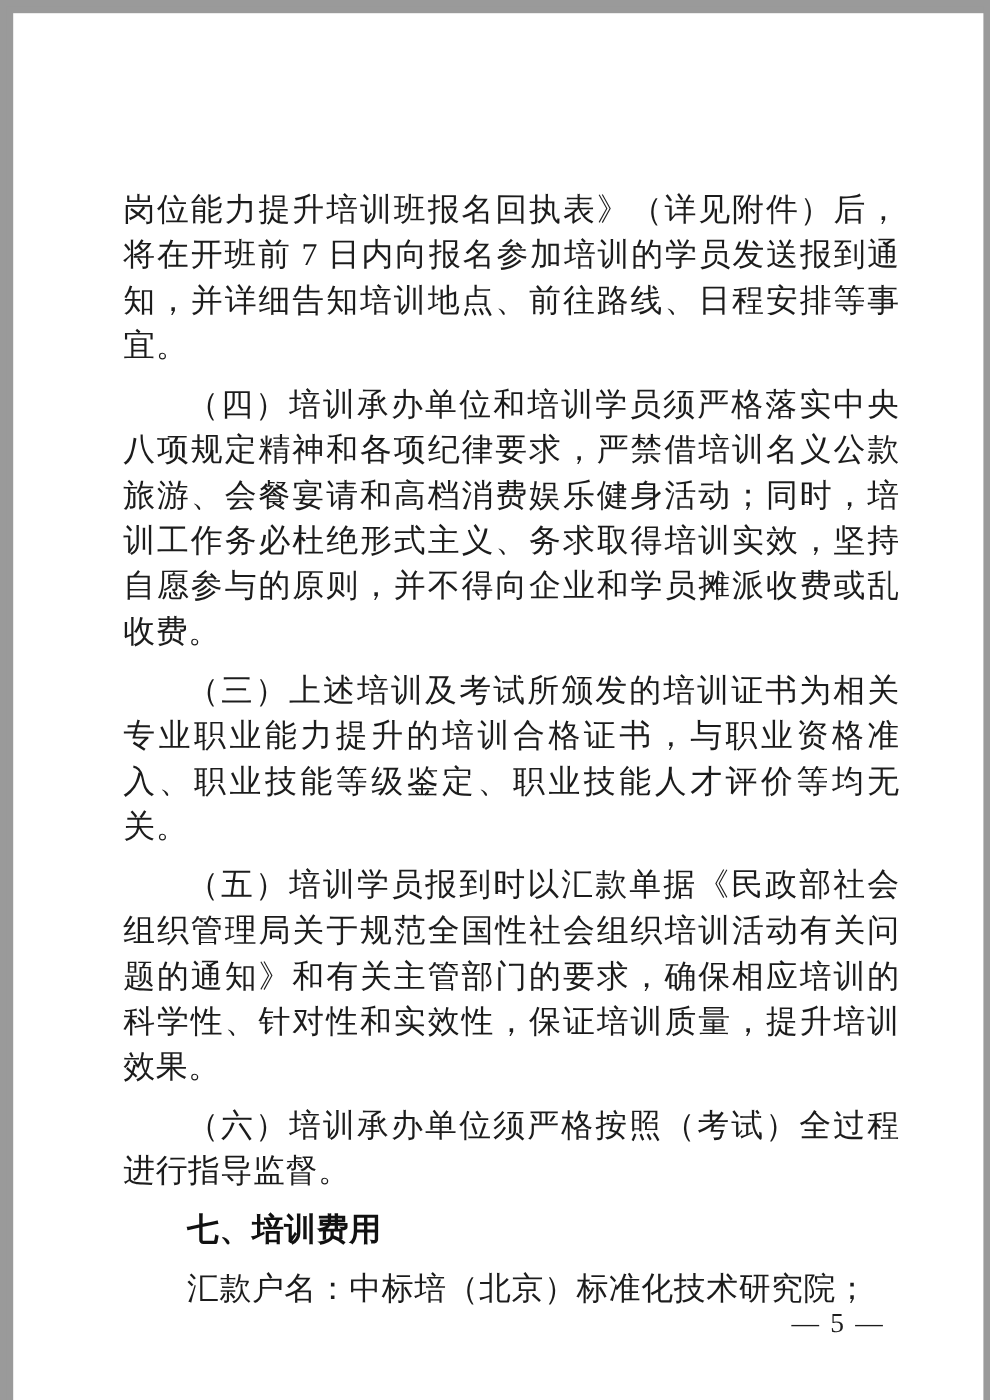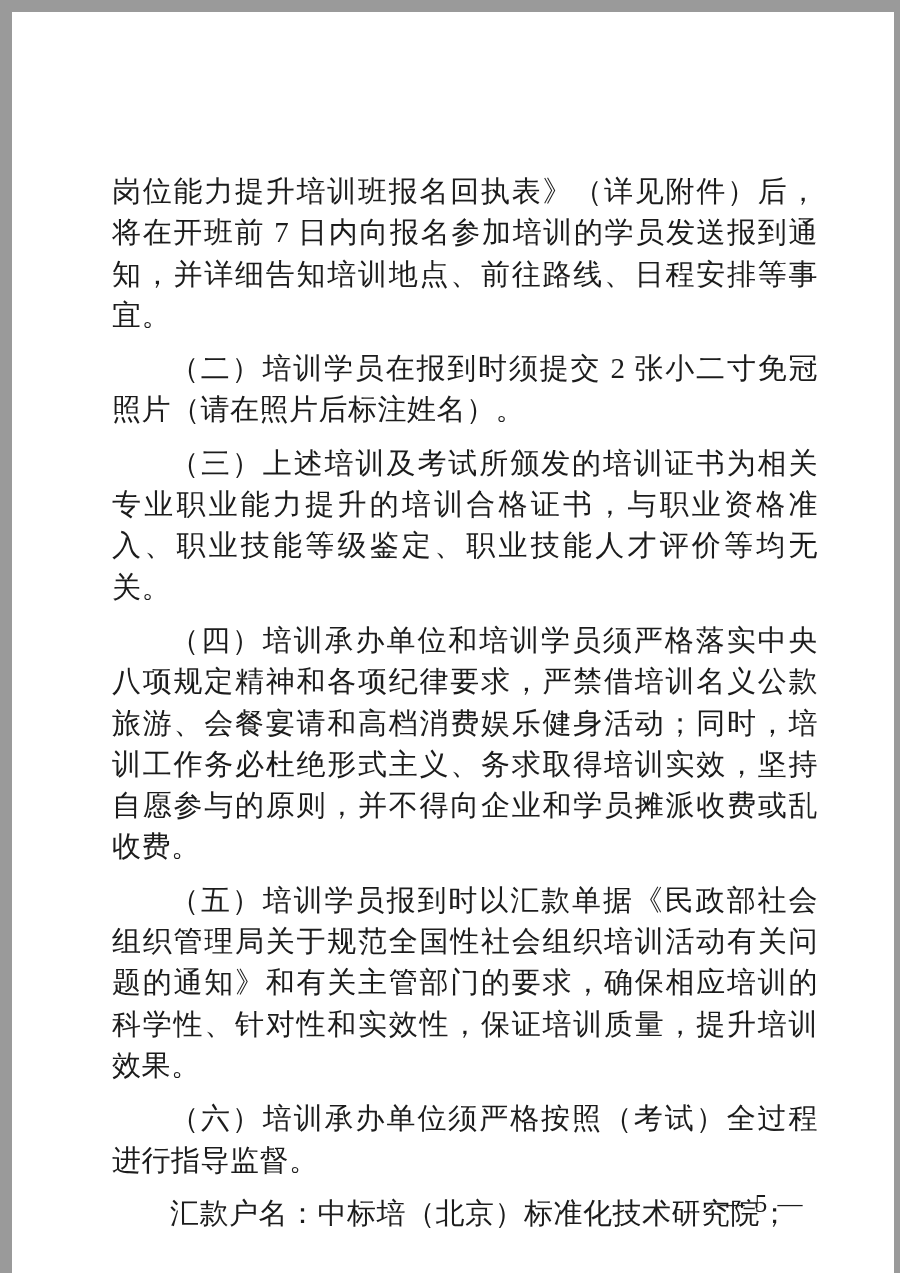--- a/index.html
+++ b/index.html
@@ -66,30 +66,30 @@
 </style>
 </head>
 <body>
 
 <div class="page">
 
   <div class="content">
 
     <p class="body-par continuation">岗位能力提升培训班报名回执表》（详见附件）后，将在开班前 7 日内向报名参加培训的学员发送报到通知，并详细告知培训地点、前往路线、日程安排等事宜。</p>
 
-    <p class="body-par">（二）培训学员在报到时须提交 2 张小二寸免冠照片（请在照片后标注姓名）。</p>
+
+    <p class="body-par">（四）培训承办单位和培训学员须严格落实中央八项规定精神和各项纪律要求，严禁借培训名义公款旅游、会餐宴请和高档消费娱乐健身活动；同时，培训工作务必杜绝形式主义、务求取得培训实效，坚持自愿参与的原则，并不得向企业和学员摊派收费或乱收费。</p>
 
     <p class="body-par">（三）上述培训及考试所颁发的培训证书为相关专业职业能力提升的培训合格证书，与职业资格准入、职业技能等级鉴定、职业技能人才评价等均无关。</p>
-
-    <p class="body-par">（四）培训承办单位和培训学员须严格落实中央八项规定精神和各项纪律要求，严禁借培训名义公款旅游、会餐宴请和高档消费娱乐健身活动；同时，培训工作务必杜绝形式主义、务求取得培训实效，坚持自愿参与的原则，并不得向企业和学员摊派收费或乱收费。</p>
 
     <p class="body-par">（五）培训学员报到时以汇款单据《民政部社会组织管理局关于规范全国性社会组织培训活动有关问题的通知》和有关主管部门的要求，确保相应培训的科学性、针对性和实效性，保证培训质量，提升培训效果。</p>
 
     <p class="body-par">（六）培训承办单位须严格按照（考试）全过程进行指导监督。</p>
 
+    <h2 class="section-heading">七、培训费用</h2>
 
 
 
     <p class="body-par">汇款户名：中标培（北京）标准化技术研究院；</p>
 
   </div>
 
   <div class="page-number">— 5 —</div>
 
 </div>

